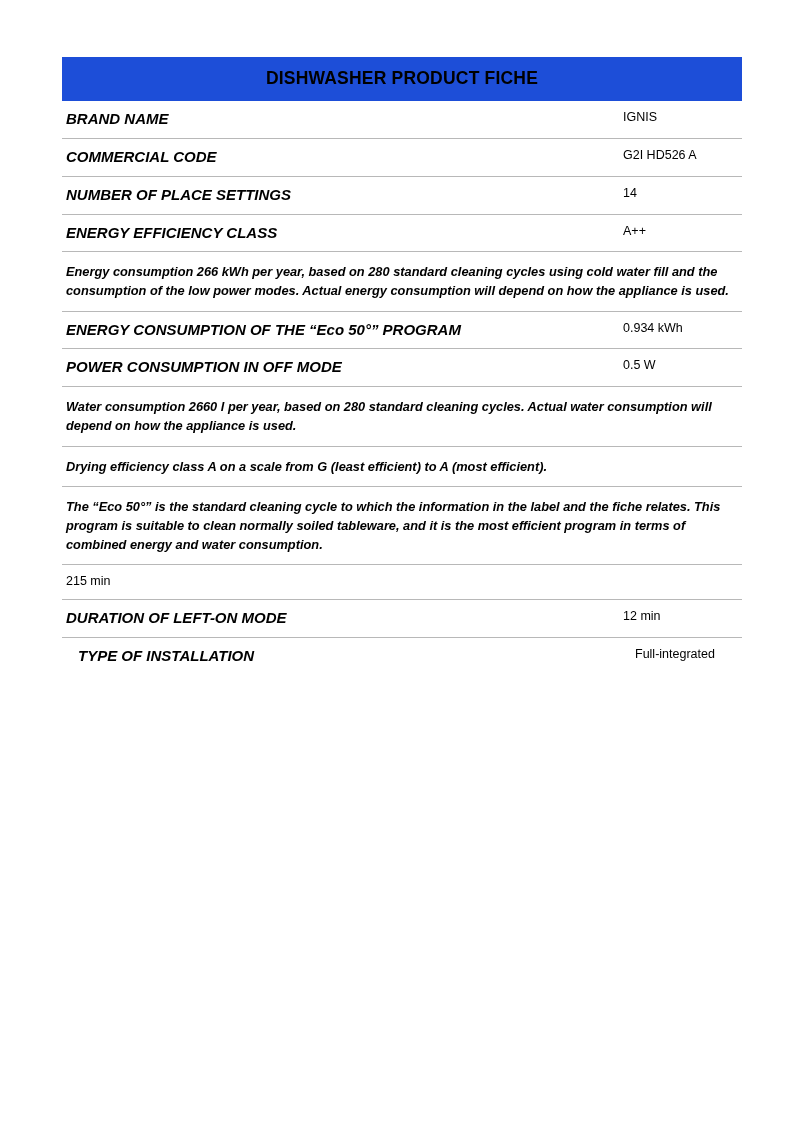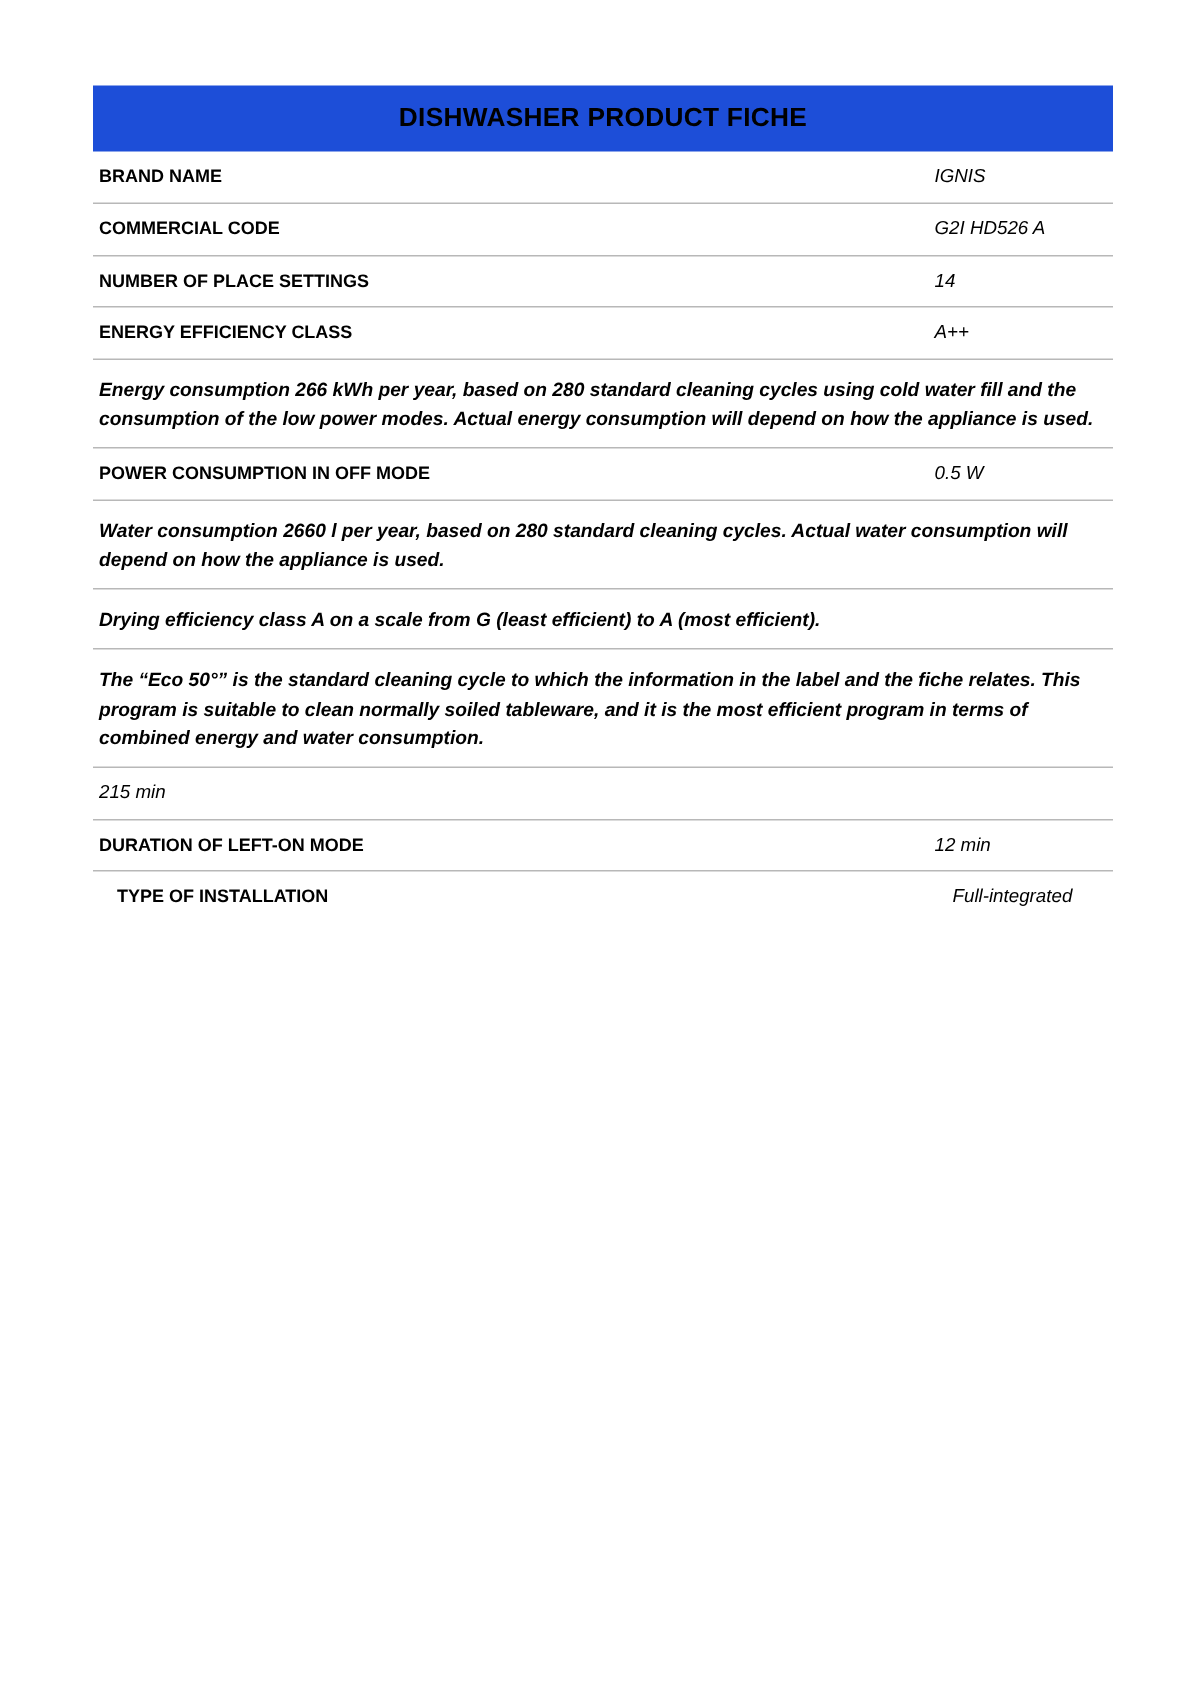--- a/index.html
+++ b/index.html
@@ -42,28 +42,28 @@
     padding: 9px 4px 9px 4px;
     box-sizing: border-box;
   }
   .row.no-line {
     border-bottom: none;
     margin-left: 12px;
   }
   .row .label {
     flex: 0 0 557px;
     font-weight: bold;
-    font-size: 12px;
+    font-size: 15px;
     line-height: 1.25;
+    font-style: italic;
   }
   .row .value {
     flex: 1 1 auto;
     font-size: 12.5px;
     line-height: 1.25;
-    font-style: italic;
   }
   .note {
     font-style: italic;
     font-weight: bold;
     font-size: 12.8px;
     line-height: 1.5;
     padding: 10px 4px 10px 4px;
     border-bottom: 1px solid #b8b8b8;
     box-sizing: border-box;
   }
@@ -88,20 +88,24 @@
         <div class="row">
           <div class="label">NUMBER OF PLACE SETTINGS</div>
           <div class="value">14</div>
         </div>
         <div class="row">
           <div class="label">ENERGY EFFICIENCY CLASS</div>
           <div class="value">A++</div>
         </div>
         <div class="note">Energy consumption 266 kWh per year, based on 280 standard cleaning cycles using cold water fill and the consumption of the low power modes. Actual energy consumption will depend on how the appliance is used.</div>
         <div class="row">
+          <div class="label">ENERGY CONSUMPTION OF THE “Eco 50°” PROGRAM</div>
+          <div class="value">0.934 kWh</div>
+        </div>
+        <div class="row">
           <div class="label">POWER CONSUMPTION IN OFF MODE</div>
           <div class="value">0.5 W</div>
         </div>
         <div class="note">Water consumption 2660 l per year, based on 280 standard cleaning cycles. Actual water consumption will depend on how the appliance is used.</div>
         <div class="note">Drying efficiency class A on a scale from G (least efficient) to A (most efficient).</div>
         <div class="note">The “Eco 50°” is the standard cleaning cycle to which the information in the label and the fiche relates. This program is suitable to clean normally soiled tableware, and it is the most efficient program in terms of combined energy and water consumption.</div>
         <div class="row">
           <div class="value">215 min</div>
         </div>
         <div class="row">

